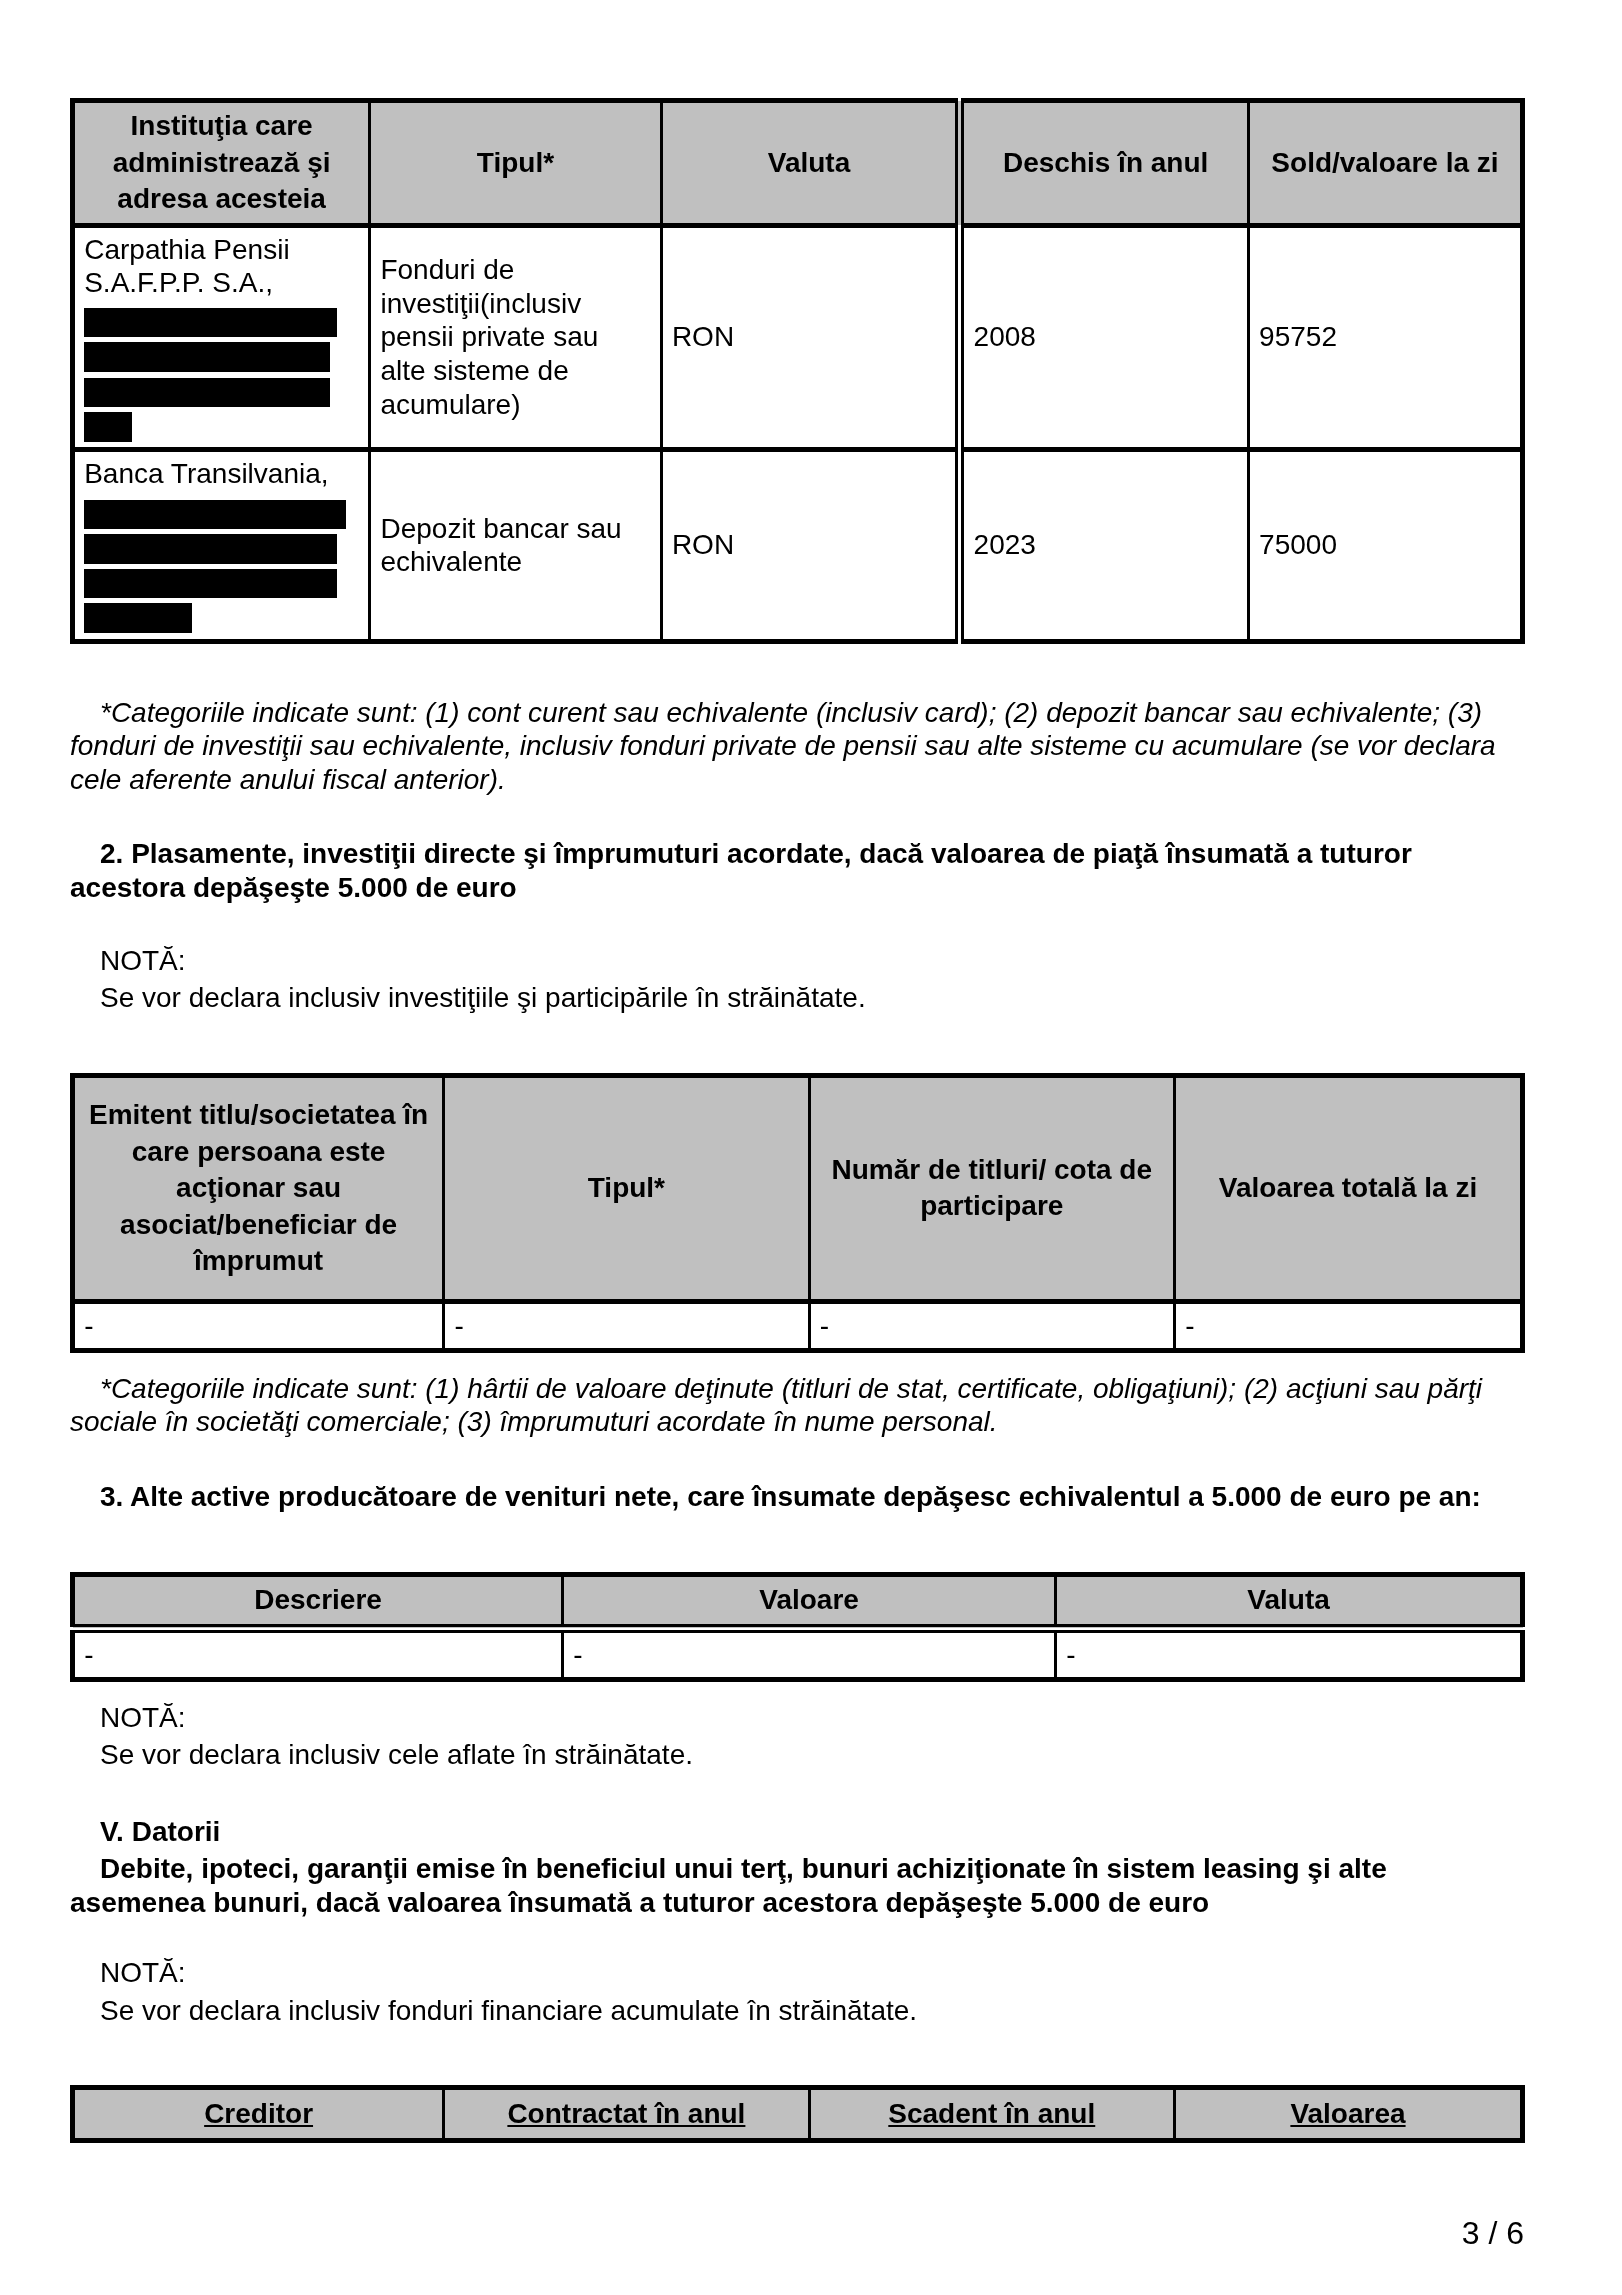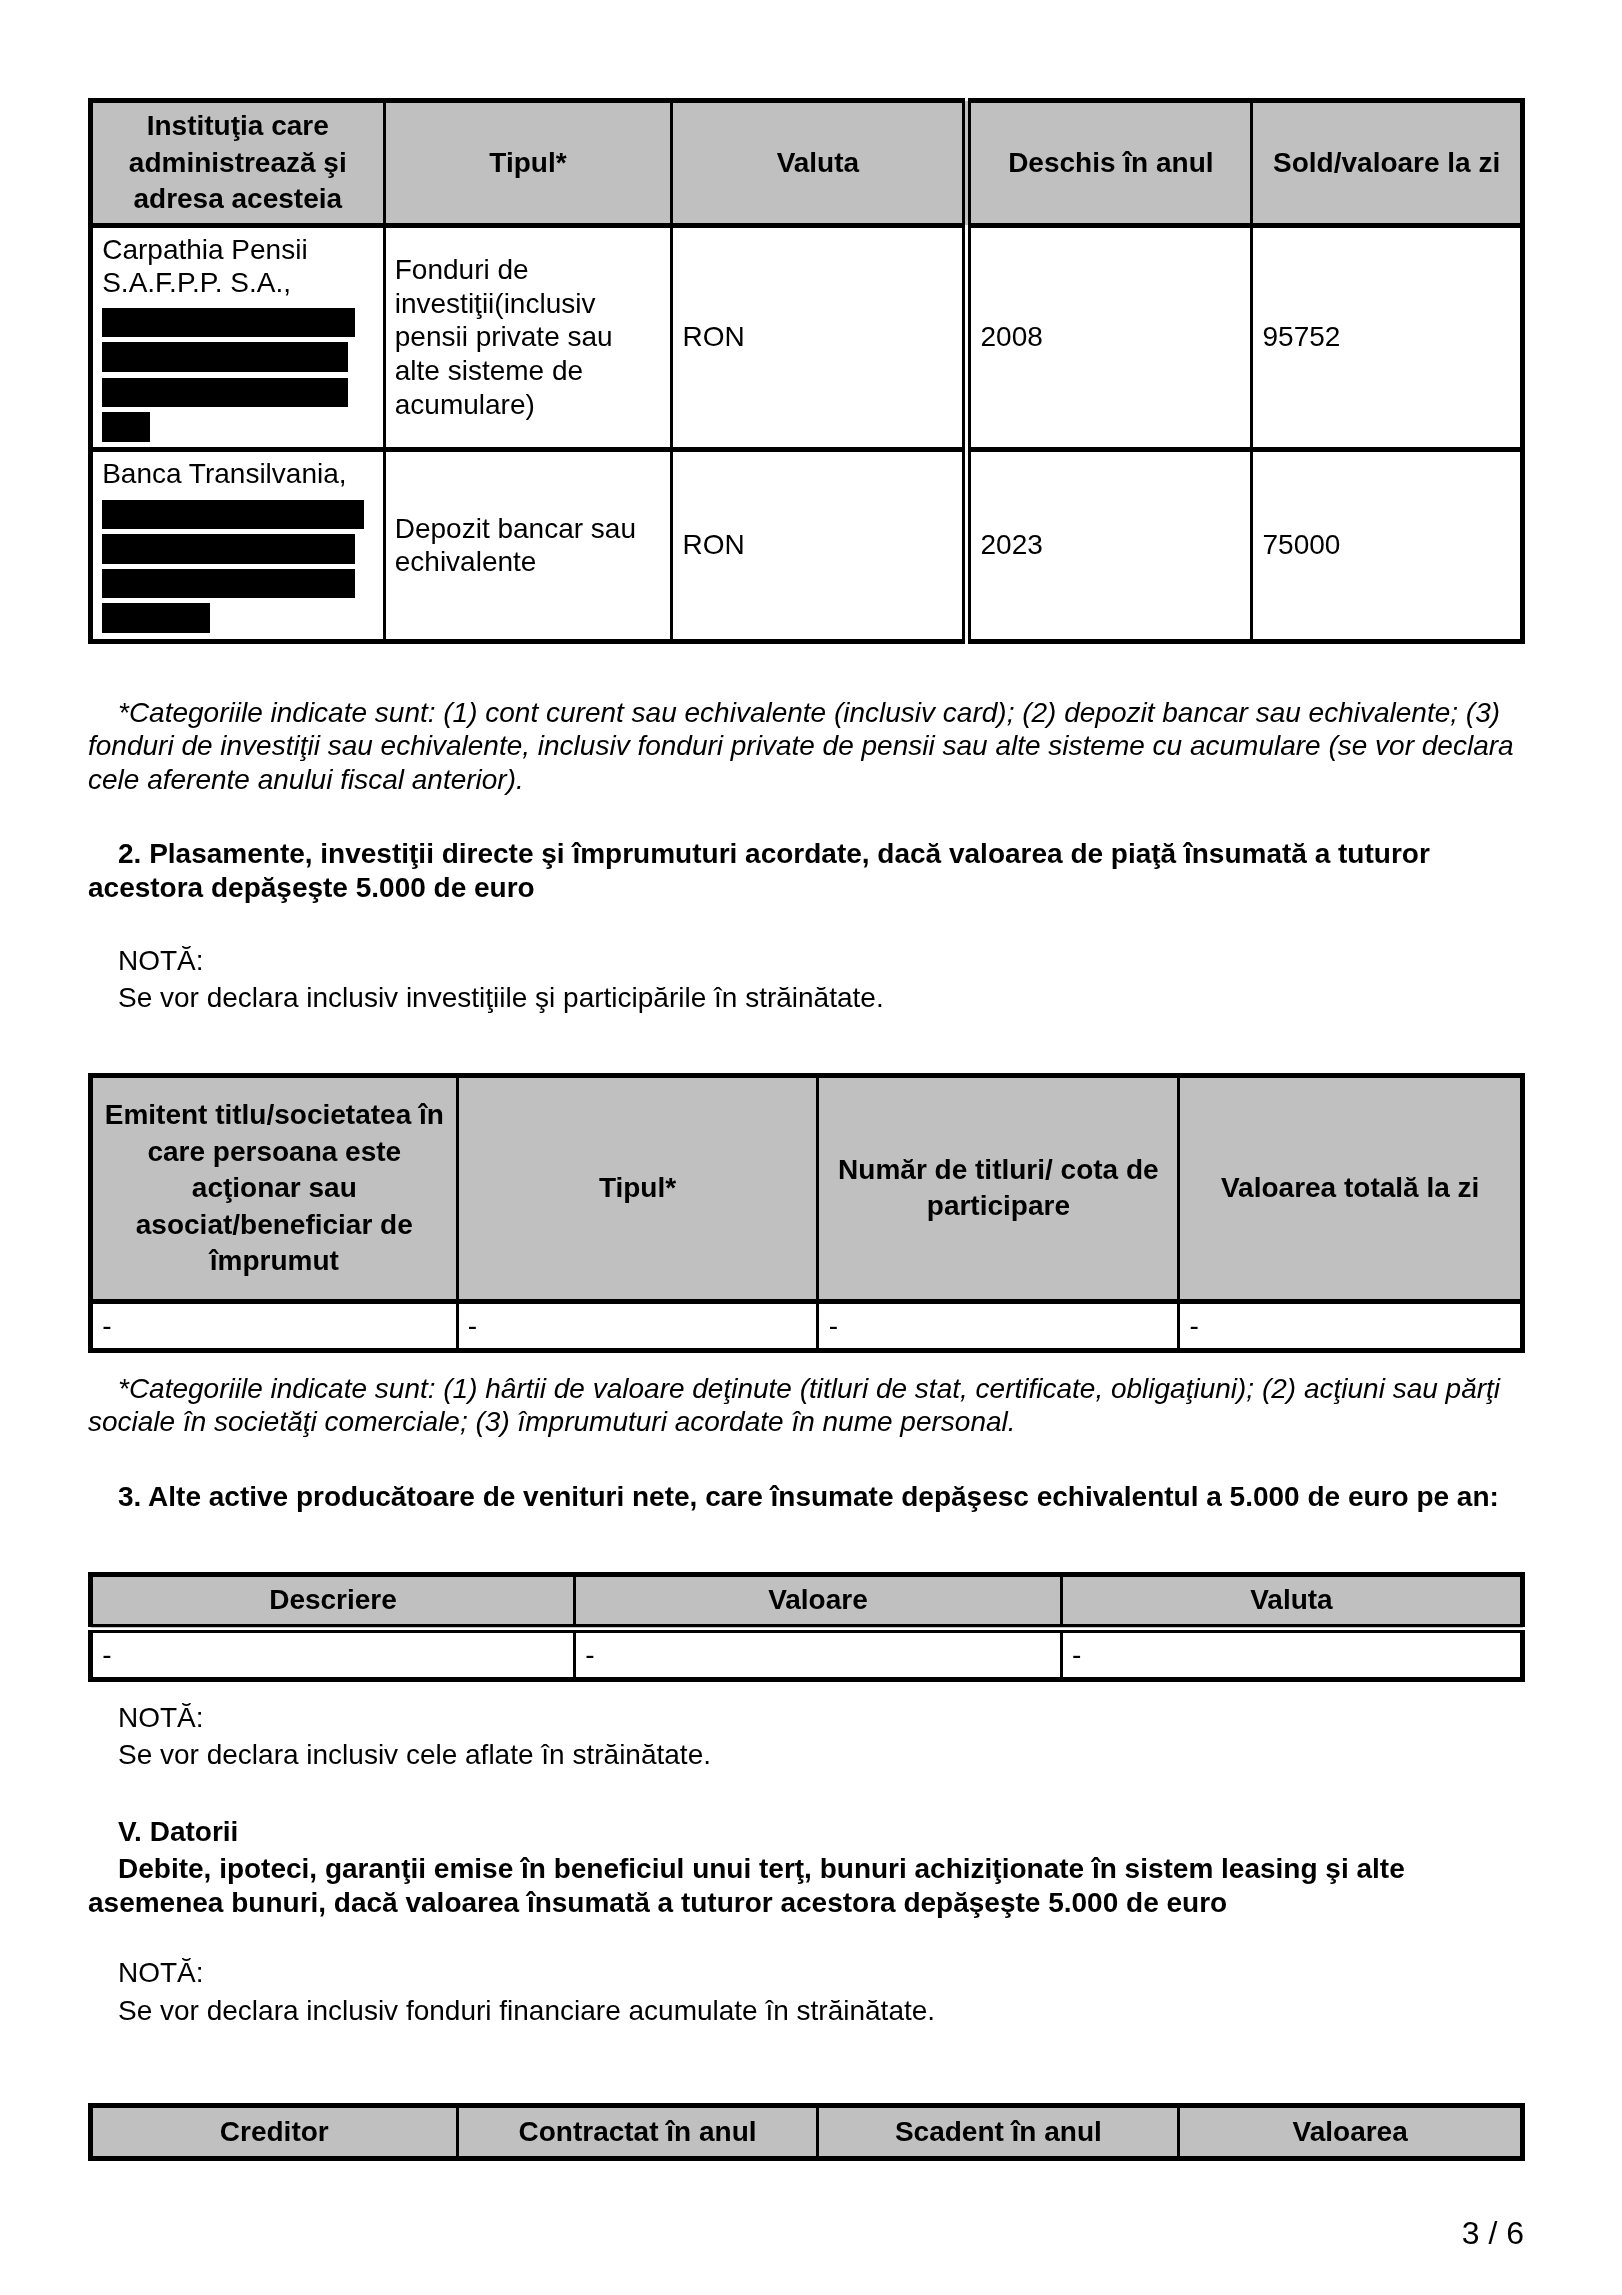--- a/index.html
+++ b/index.html
@@ -1,21 +1,21 @@
 <!DOCTYPE html>
 <html style="font-size:10.5px"><head>
 <meta charset="utf-8">
 <style>
   html,body { margin:0; padding:0; background:#ffffff; }
   .page {
     position: relative;
     width: 1622px;
     height: 2295px;
     box-sizing: border-box;
-    padding: 98px 97px 0 88px;
+    padding: 98px 97px 0 70px;
     background: #ffffff;
     color: #000000;
     font-family: "Liberation Sans", "DejaVu Sans", sans-serif;
     font-size: 28px;
     line-height: 1.2;
   }
   table { width:100%; border-collapse: collapse; table-layout: fixed; }
   .tbl { border: 5.2px solid #000; }
   .tbl th {
     background: #c0c0c0;
@@ -59,21 +59,21 @@
   .mt-h2 { margin-top: 41px; }
   .mt-nota1 { margin-top: 39px; }
   .mt-t2 { margin-top: 58px; }
   .mt-fn2 { margin-top: 18.3px; }
   .mt-h3 { margin-top: 41px; }
   .mt-t3 { margin-top: 58px; }
   .mt-nota2 { margin-top: 18.3px; }
   .mt-sec5 { margin-top: 43px; }
   .mt-sec5 .p2 { margin-top: 3.9px; }
   .mt-nota3 { margin-top: 37px; }
-  .mt-t4 { margin-top: 76px; }
+  .mt-t4 { margin-top: 58px; text-decoration: underline; }
   .page-num {
     position: absolute;
     top: 2214px;
     right: 98px;
     font-size: 32px;
   }
 </style>
 </head>
 <body>
 

